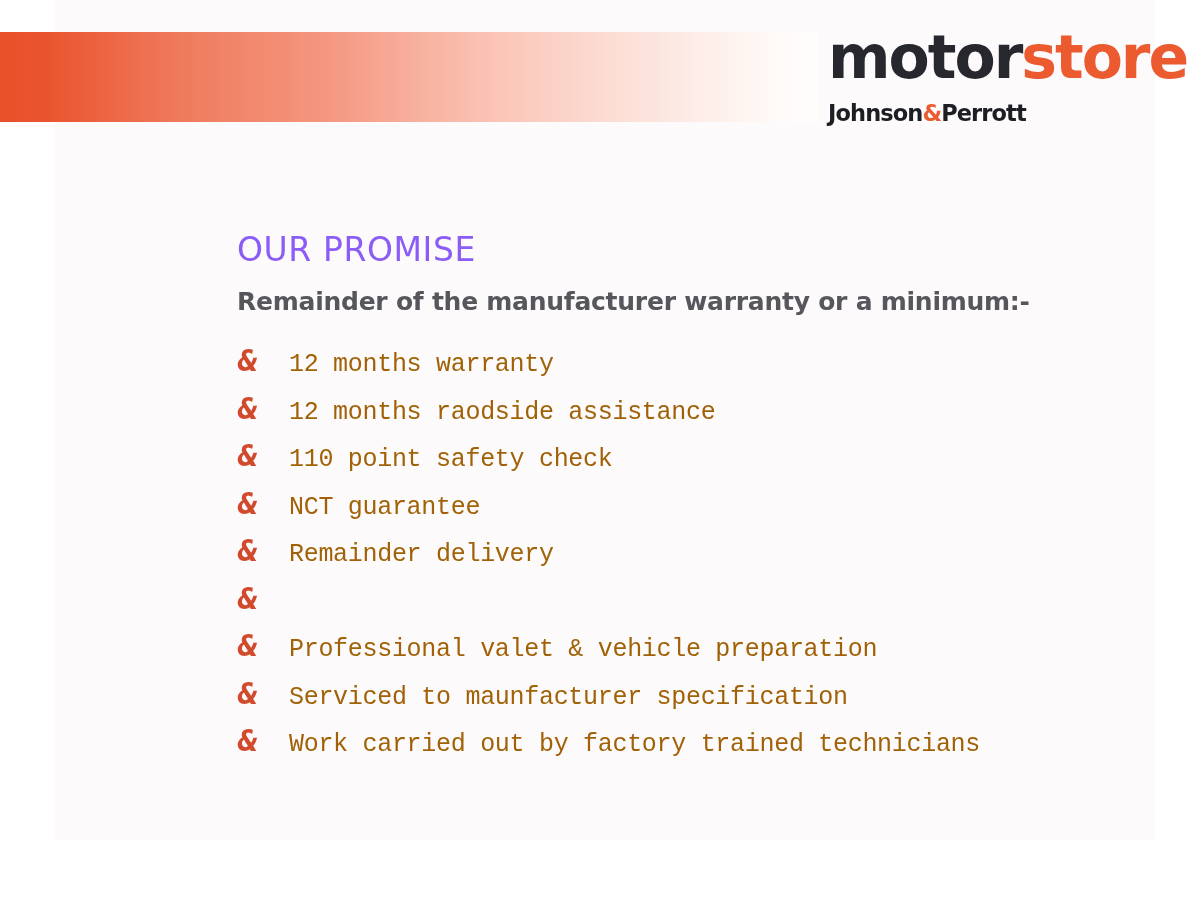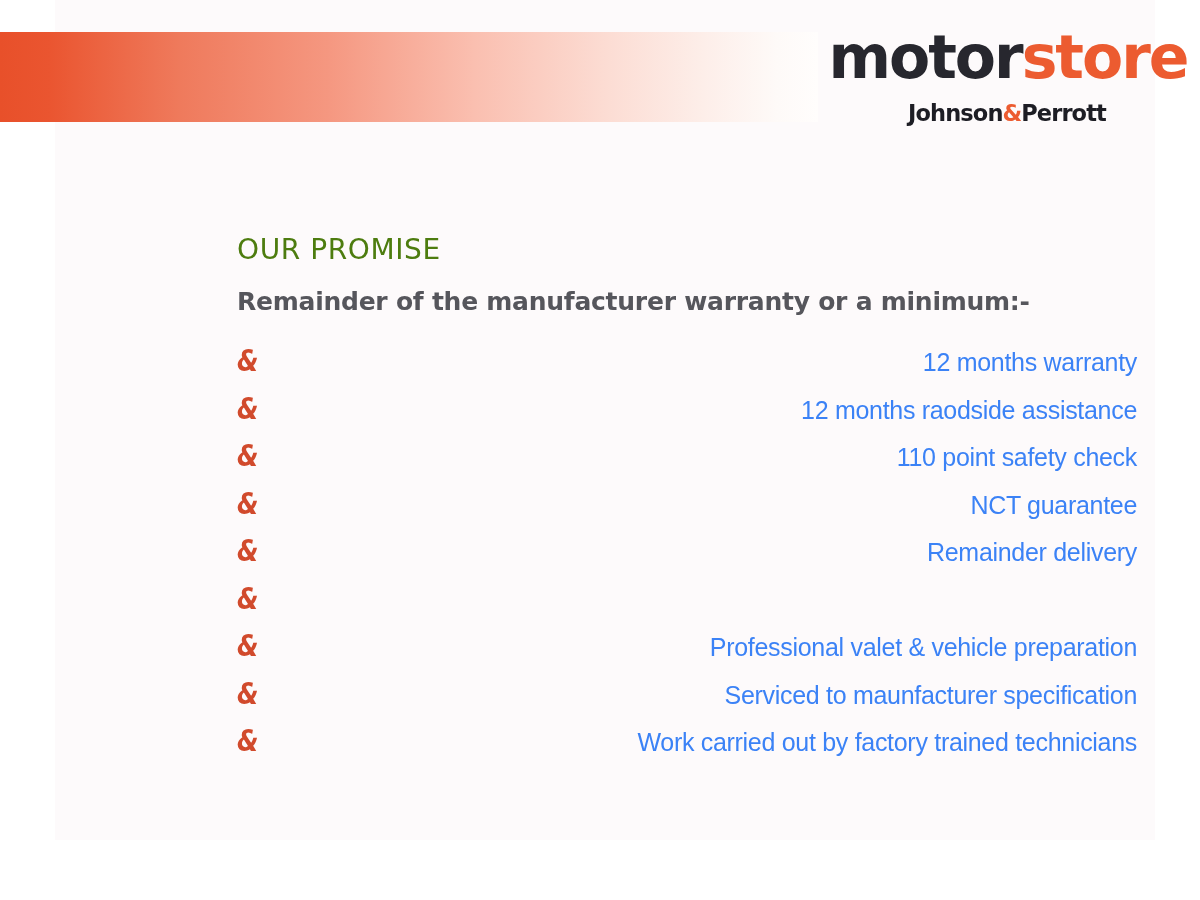--- a/index.html
+++ b/index.html
@@ -56,21 +56,21 @@
         #fdeee9 86%,
         #fefaf8 95%,
         #fffdfc 100%);
   }
 
   .logo-block {
     position: absolute;
     left: 828px;
     top: 26px;
     width: 360px;
-    text-align: center;
+    text-align: left;
   }
 
   .logo-wordmark {
     font-family: "DejaVu Sans", sans-serif;
     font-size: 60px;
     font-weight: bold;
     letter-spacing: -2.0px;
     line-height: 62px;
     white-space: nowrap;
   }
@@ -93,24 +93,24 @@
   
   .promise-block {
     position: absolute;
     left: 237px;
     top: 228px;
     width: 900px;
   }
 
   .promise-title {
     font-family: "DejaVu Sans", sans-serif;
-    font-size: 28px;
+    font-size: 33px;
     font-weight: normal;
     letter-spacing: 0.6px;
-    color: #4d7c0f;
+    color: #8b5cf6;
     line-height: 44px;
     margin: 0 0 14px 0;
   }
 
   .promise-subtitle {
     font-family: "DejaVu Sans", sans-serif;
     font-size: 25px;
     font-weight: bold;
     letter-spacing: -0.25px;
     color: #56565c;
@@ -141,28 +141,27 @@
     font-style: italic;
     color: #d14a2c;
     line-height: 34px;
     transform: scaleX(0.82);
     transform-origin: left center;
     user-select: none;
   }
 
   .item-text {
     flex: 1 1 auto;
-    font-family: Liberation Sans, sans-serif;
+    font-family: Liberation Mono, monospace;
     font-size: 25px;
     font-weight: normal;
     letter-spacing: -0.3px;
-    color: #3b82f6;
+    color: #a16207;
     line-height: 34px;
     white-space: nowrap;
-    text-align: right;
   }
 </style>
 </head>
 <body>
 
 <div id="slide">
 
   <div class="content-panel"></div>
 
   <div class="header">

